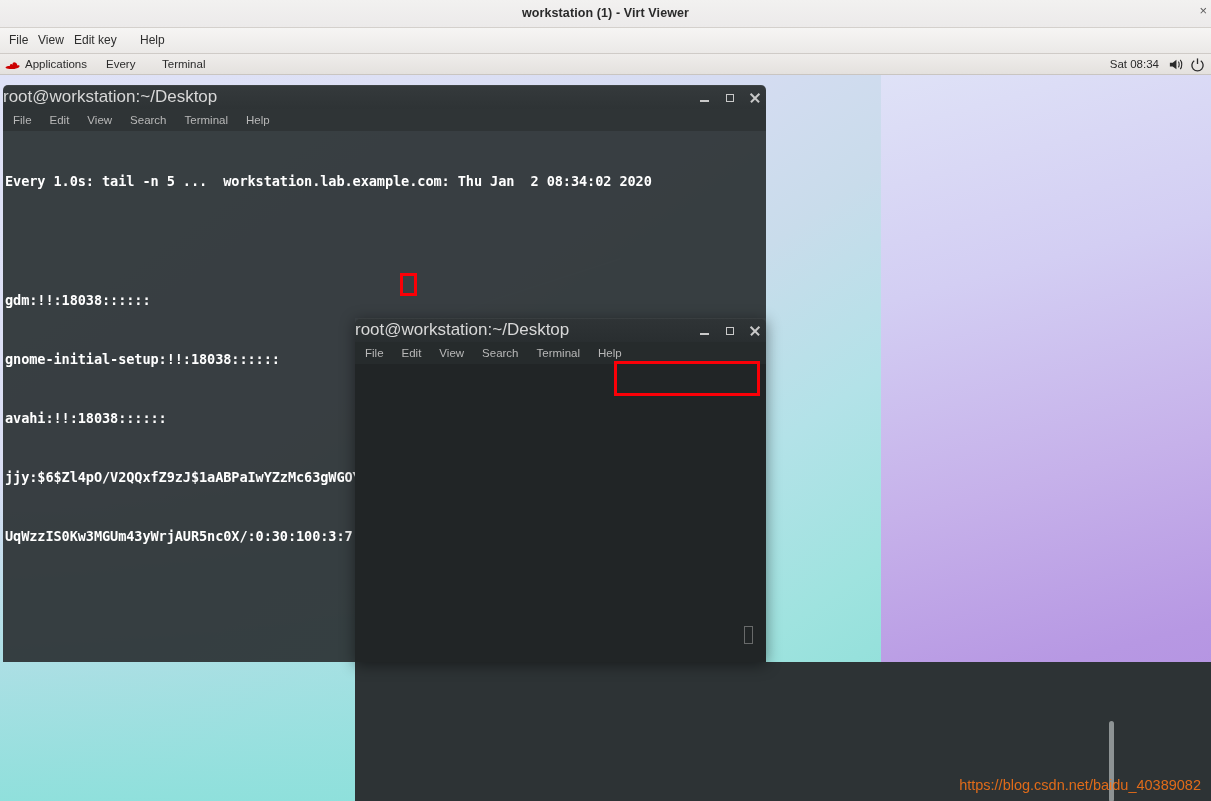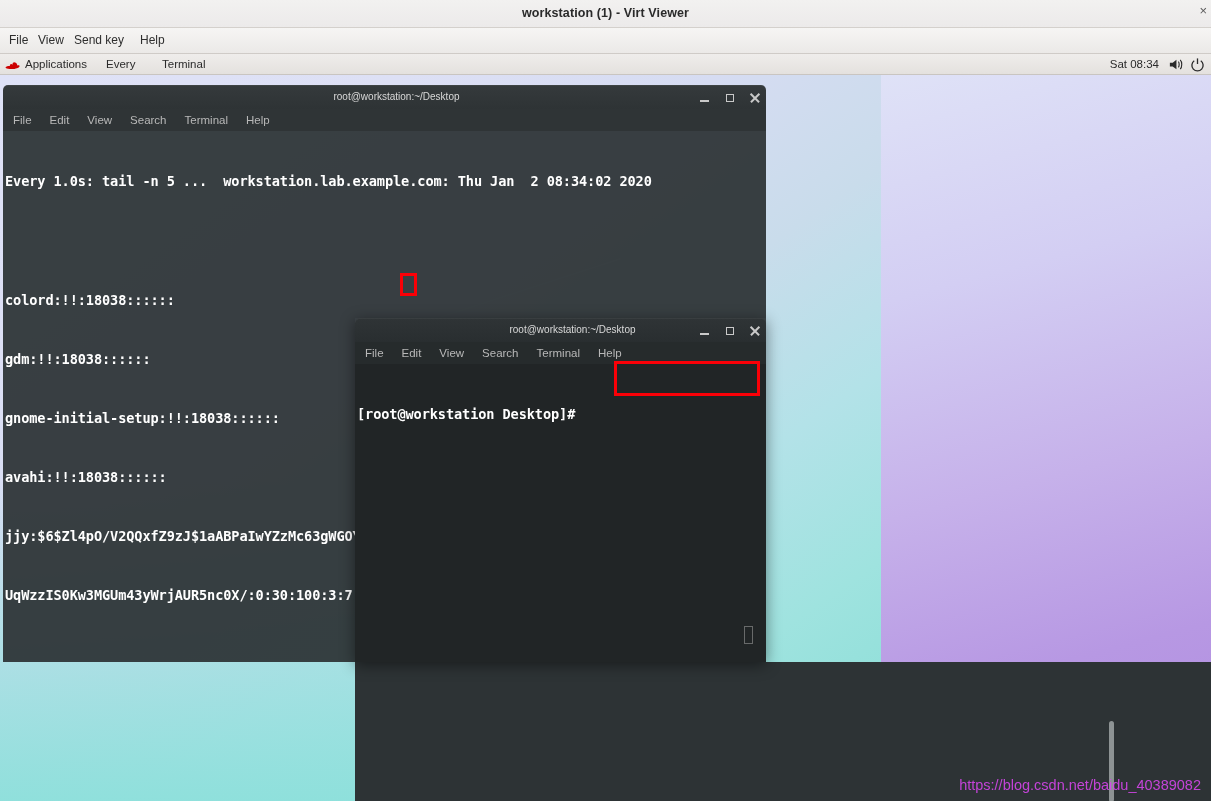--- a/index.html
+++ b/index.html
@@ -166,25 +166,24 @@
   .term-title {
     height: 24px;
     background: linear-gradient(to bottom, #353a3c 0%, #2e3335 100%);
     border-top-left-radius: 5px;
     border-top-right-radius: 5px;
     position: relative;
     box-shadow: 0 1px 0 rgba(255,255,255,0.05) inset;
   }
   .term-title .ttl {
     position: absolute;
-    left: 12px; top: 0;
+    left: 0; top: 0;
     width: 100%;
     line-height: 24px;
-    text-align: center;
-    font-size: 10px;
+    font-size: 17px;
     color: #d8d8d8;
   }
   .term-wbtns {
     position: absolute;
     right: 6px; top: 0;
     height: 24px;
     display: flex;
     align-items: center;
     gap: 14px;
   }
@@ -303,41 +302,41 @@
     background: #8d9394;
     border-radius: 3px;
     z-index: 25;
   }
 
   .watermark {
     position: absolute;
     right: 10px;
     bottom: 8px;
     font-size: 14.5px;
-    color: #d946ef;
+    color: #f97316;
     z-index: 60;
     font-family: "Liberation Sans", sans-serif;
     white-space: nowrap;
     opacity: 0.88;
   }
 </style>
 </head>
 <body>
 
 <div id="app">
 
   <div class="vv-titlebar">
     <div class="vv-title">workstation (1) - Virt Viewer</div>
     <div class="vv-winbtn vv-close">×</div>
   </div>
 
   <div class="vv-menubar">
     <div class="mi" style="left:4px">File</div>
     <div class="mi" style="left:33px">View</div>
-    <div class="mi" style="left:69px">Send key</div>
+    <div class="mi" style="left:69px">Edit key</div>
     <div class="mi" style="left:135px">Help</div>
   </div>
 
   <div class="guest">
 
     <div class="wallpaper">
       <div class="wp-right"></div>
       <div class="wp-left-bottom"></div>
       <div class="wp-facet" style="left:430px; top:245px; width:200px; transform:rotate(-18deg);"></div>
       <div class="wp-facet" style="left:628px; top:246px; width:130px; transform:rotate(16deg);"></div>
@@ -375,21 +374,20 @@
         <div class="tm">File</div>
         <div class="tm">Edit</div>
         <div class="tm">View</div>
         <div class="tm">Search</div>
         <div class="tm">Terminal</div>
         <div class="tm">Help</div>
       </div>
       <div class="term-body">
         <div>Every 1.0s: tail -n 5 ...  workstation.lab.example.com: Thu Jan  2 08:34:02 2020</div>
         <div>&nbsp;</div>
-        <div>colord:!!:18038::::::</div>
         <div>gdm:!!:18038::::::</div>
         <div>gnome-initial-setup:!!:18038::::::</div>
         <div>avahi:!!:18038::::::</div>
         <div>jjy:$6$Zl4pO/V2QQxfZ9zJ$1aABPaIwYZzMc63gWGOYJPI0MqQg0/rj5Be4/FRHmiJQldcJjBgROE.Y</div>
         <div>UqWzzIS0Kw3MGUm43yWrjAUR5nc0X/:0:30:100:3:7::</div>
       </div>
     </div>
 
     <div class="hl-box" style="left:400px; top:219px; width:17px; height:23px;"></div>
 
@@ -404,21 +402,20 @@
       </div>
       <div class="term-menu">
         <div class="tm">File</div>
         <div class="tm">Edit</div>
         <div class="tm">View</div>
         <div class="tm">Search</div>
         <div class="tm">Terminal</div>
         <div class="tm">Help</div>
       </div>
       <div class="term-body">
-        <div>[root@workstation Desktop]# </div>
         <div class="term-cursor-block" style="left:389px; top:262px;"></div>
       </div>
     </div>
 
     <div class="hl-box" style="left:614px; top:307px; width:146px; height:35px;"></div>
 
     <div class="dark-panel"></div>
 
     <div class="scrollbar-v"></div>
 

